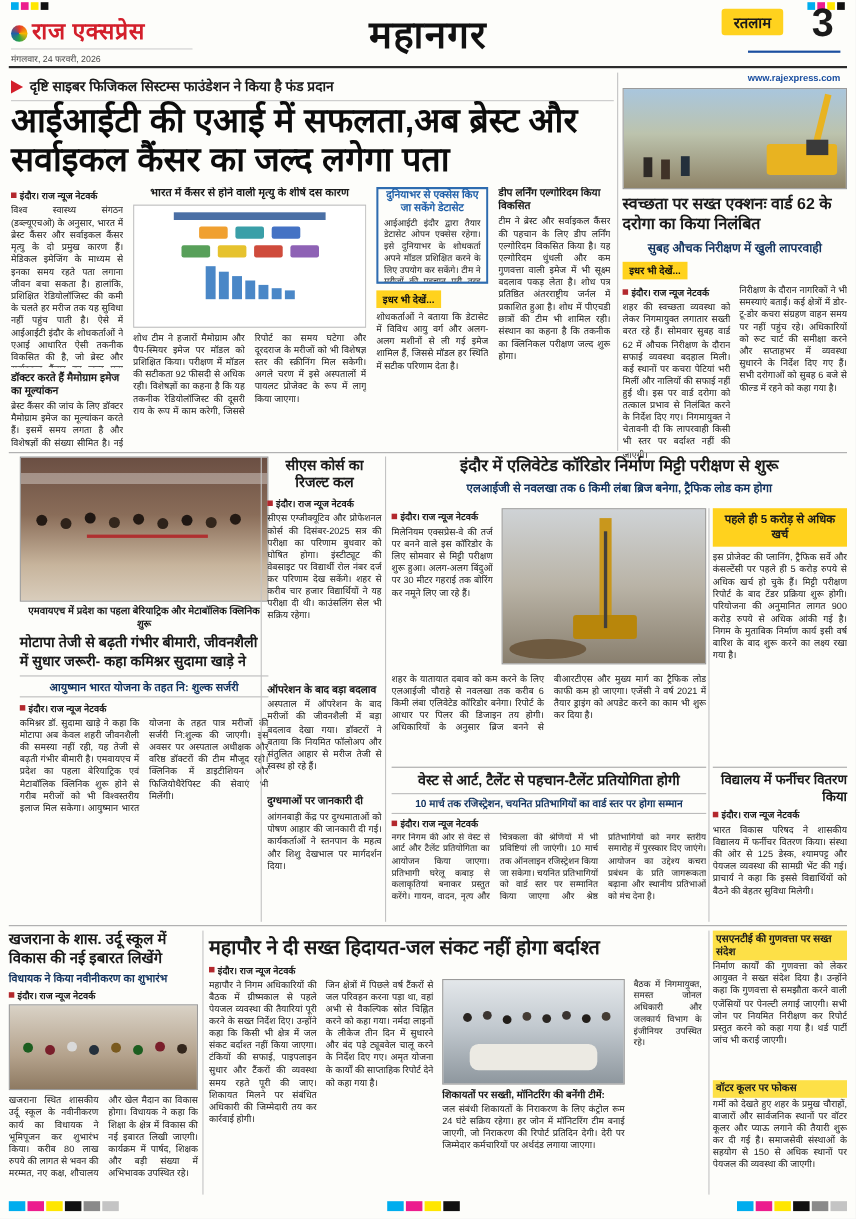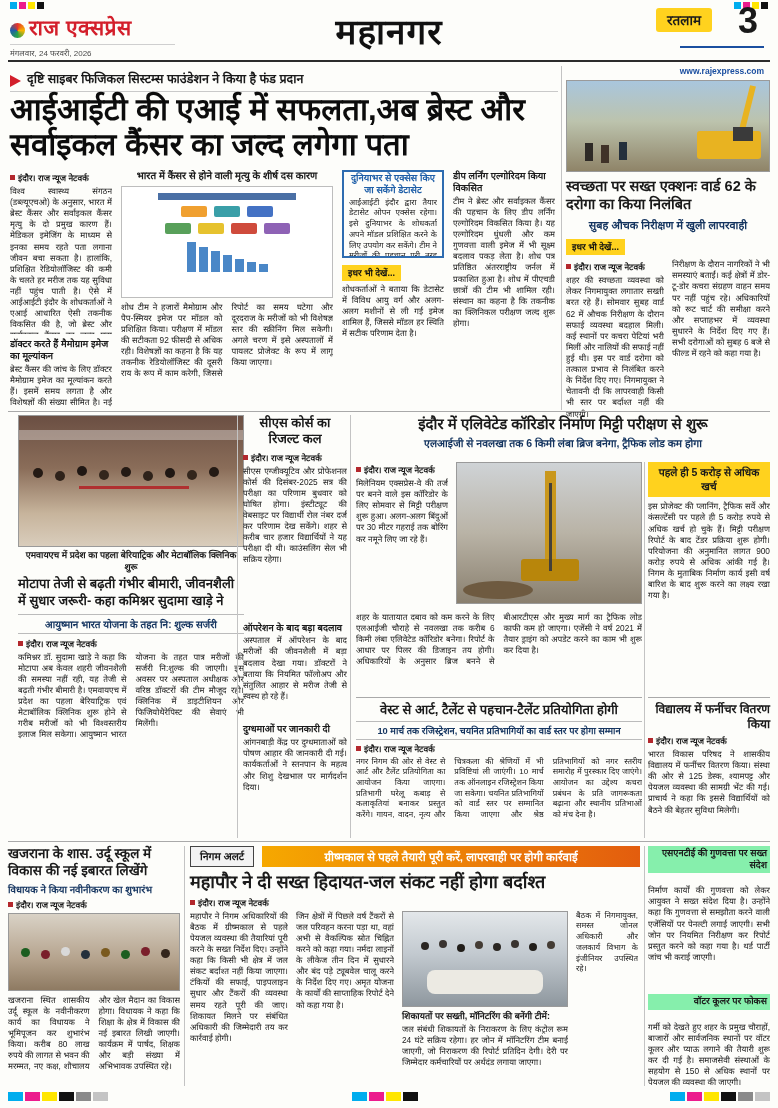--- a/index.html
+++ b/index.html
@@ -24,21 +24,21 @@
   .logo-text { font-size:21px; font-weight:800; color:#d31f2b; letter-spacing:0.5px; }
   .logo-orb { display:inline-block; width:15px; height:15px; border-radius:50%; vertical-align:middle; margin-right:4px;
               background:conic-gradient(#e8342a,#f7b500,#27a348,#1f5fa8,#e8342a); }
   .date-line { font-size:8px; color:#4a4a4a; margin-top:3px; border-top:1px solid #cfcfcf; padding-top:2px; width:165px; }
   .section-title { position:absolute; left:0; right:0; top:7px; text-align:center; font-size:35px; font-weight:800; color:#111; letter-spacing:1px; }
   .edition-flag { position:absolute; right:66px; top:8px; background:#ffd21e; padding:3px 11px; font-weight:800; font-size:13.5px; border-radius:3px; }
   .page-num { position:absolute; right:20px; top:0px; font-size:36px; font-weight:800; }
   .website { position:absolute; right:14px; top:46px; font-size:8.5px; font-weight:800; color:#1b4fa0; border-top:2px solid #1b4fa0; padding-top:18px; }
 
   
-  .kicker { display:flex; align-items:flex-end; gap:6px; font-size:12.5px; font-weight:800; border-bottom:1px solid #c9c9c9; padding-bottom:4px; }
+  .kicker { display:flex; align-items:center; gap:6px; font-size:12.5px; font-weight:800; border-bottom:1px solid #c9c9c9; padding-bottom:4px; }
   .kicker-arrow { width:0; height:0; border-top:6px solid transparent; border-bottom:6px solid transparent; border-left:11px solid #d31f2b; }
   .headline-xl { font-size:31px; line-height:1.13; font-weight:800; color:#0c0c0c; }
   .chart-title { font-size:10px; font-weight:800; text-align:center; line-height:1.25; margin-bottom:3px; }
   .chartbox { border:1px solid #bdbdbd; background:#fff; height:112px; padding:6px 4px; display:flex; flex-direction:column; align-items:center; gap:6px; }
   .cb-strip { width:68%; height:7px; background:#4a6fa5; }
   .cb-row { display:flex; gap:7px; }
   .cb-node { width:26px; height:11px; border-radius:2px; display:block; }
   .cb-bars { display:flex; align-items:flex-end; gap:3px; height:32px; }
   .cb-bars i { display:block; width:9px; background:#4a87c7; }
   .databox { border:2px solid #2e6cb0; padding:0 5px; margin-bottom:4px; }
@@ -46,21 +46,21 @@
 
   
   .photo { position:relative; overflow:hidden; border:1px solid #9a9a9a; width:100%; }
   .caption { font-weight:800; font-size:9px; text-align:center; line-height:1.3; margin:3px 0; }
   .deck-blue { font-weight:800; color:#14345f; text-align:center; }
   .deck-rule { border-top:1px solid #bbb; border-bottom:1px solid #bbb; padding:2px 0; }
 
   .cost-box { background:#ffd21e; font-weight:800; font-size:10.5px; text-align:center; padding:4px 5px; line-height:1.3; margin-bottom:4px; }
   .banner { flex:1; background:linear-gradient(90deg,#f6a800,#e35d0e); color:#fff; font-weight:800; font-size:11.5px; padding:3px 10px; text-align:center; white-space:nowrap; overflow:hidden; }
   .alert-label { border:1.5px solid #444; font-weight:800; font-size:10.5px; padding:2px 9px; background:#f3f3f3; white-space:nowrap; }
-  .qlabel { background:#86efac; font-weight:800; font-size:9.3px; text-align:right; padding:2px 3px; line-height:1.25; margin-bottom:12px; }
+  .qlabel { background:#fde047; font-weight:800; font-size:9.3px; text-align:left; padding:2px 3px; line-height:1.25; margin-bottom:0; }
 
   .cbar { position:absolute; top:1092px; display:flex; gap:2px; }
   .cbar span { width:15px; height:9px; display:block; }
 </style>
 </head>
 <body>
 
 <div id="page">
 
   <div class="reg" style="left:10px">
@@ -252,24 +252,20 @@
       </div>
     <div class="photo" style="height:78px; background:linear-gradient(180deg,#d9d2c6 0%,#b4a28c 60%,#8e7a62 100%)">
       <div class="abs" style="left:12px; top:34px; width:9px; height:9px; border-radius:50%; background:#1c5e20; box-shadow:20px 2px 0 #7a1f2b, 40px -1px 0 #d9d9d9, 60px 2px 0 #24303c, 80px 0 0 #7a5a1f, 100px 2px 0 #1c5e20, 120px -1px 0 #7a1f2b, 140px 1px 0 #33261c"></div>
     </div>
     <div class="body-txt cols2" style="height:112px; margin-top:4px">खजराना स्थित शासकीय उर्दू स्कूल के नवीनीकरण कार्य का विधायक ने भूमिपूजन कर शुभारंभ किया। करीब 80 लाख रुपये की लागत से भवन की मरम्मत, नए कक्ष, शौचालय और खेल मैदान का विकास होगा। विधायक ने कहा कि शिक्षा के क्षेत्र में विकास की नई इबारत लिखी जाएगी। कार्यक्रम में पार्षद, शिक्षक और बड़ी संख्या में अभिभावक उपस्थित रहे।</div>
   </div>
 
   <div class="vline" style="left:184px; top:846px; height:240px"></div>
 
   <div class="abs" style="left:190px; top:846px; width:450px">
-    <div style="display:flex; gap:8px; align-items:stretch">
-      <span class="alert-label">निगम अलर्ट</span>
-      <div class="banner">ग्रीष्मकाल से पहले तैयारी पूरी करें, लापरवाही पर होगी कार्रवाई</div>
-    </div>
     <div style="font-size:18px; font-weight:800; margin-top:5px; line-height:1.15">महापौर ने दी सख्त हिदायत-जल संकट नहीं होगा बर्दाश्त</div>
     <div class="byline" style="margin-top:4px">
         <span>इंदौर। राज न्यूज नेटवर्क</span>
       </div>
     <div style="display:flex; gap:8px; margin-top:2px">
       <div class="body-txt" style="width:98px; height:168px">महापौर ने निगम अधिकारियों की बैठक में ग्रीष्मकाल से पहले पेयजल व्यवस्था की तैयारियां पूरी करने के सख्त निर्देश दिए। उन्होंने कहा कि किसी भी क्षेत्र में जल संकट बर्दाश्त नहीं किया जाएगा। टंकियों की सफाई, पाइपलाइन सुधार और टैंकरों की व्यवस्था समय रहते पूरी की जाए। शिकायत मिलने पर संबंधित अधिकारी की जिम्मेदारी तय कर कार्रवाई होगी।</div>
       <div class="body-txt" style="width:98px; height:168px">जिन क्षेत्रों में पिछले वर्ष टैंकरों से जल परिवहन करना पड़ा था, वहां अभी से वैकल्पिक स्रोत चिह्नित करने को कहा गया। नर्मदा लाइनों के लीकेज तीन दिन में सुधारने और बंद पड़े ट्यूबवेल चालू करने के निर्देश दिए गए। अमृत योजना के कार्यों की साप्ताहिक रिपोर्ट देने को कहा गया है।</div>
       <div style="width:166px">
         <div class="photo" style="height:96px; background:linear-gradient(180deg,#e3e7ea 0%,#c2c9cf 45%,#8e979e 100%)">
           <div class="abs" style="left:24px; bottom:12px; width:116px; height:24px; background:#eceae3; border-radius:8px"></div>

